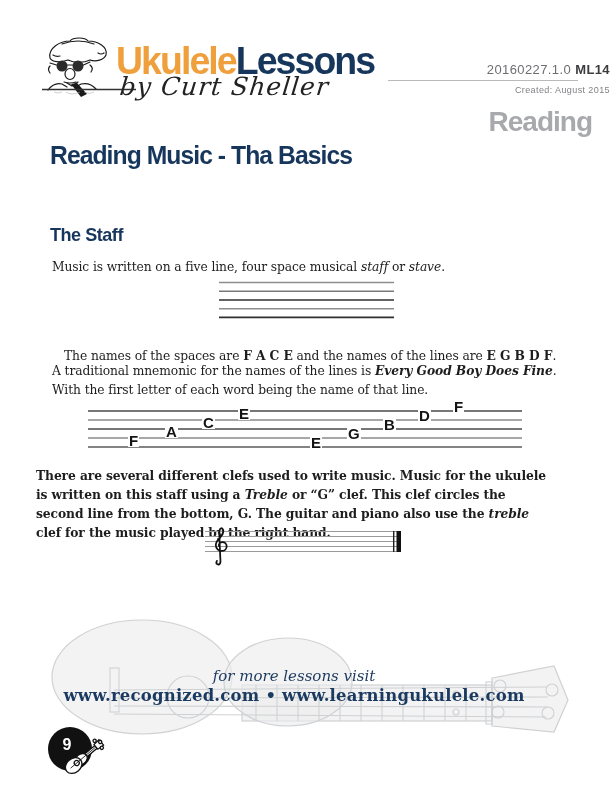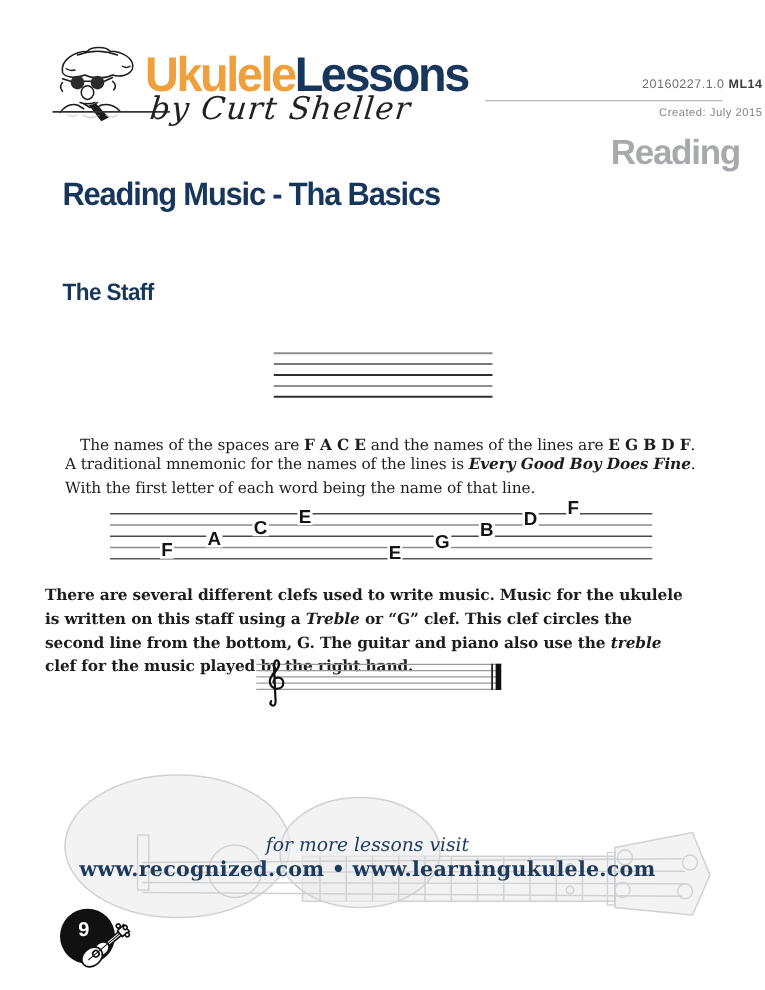--- a/index.html
+++ b/index.html
@@ -8,21 +8,21 @@
   .abs{position:absolute;}
 
   
   .brand{left:116px;top:42px;font-family:"Liberation Sans",sans-serif;font-weight:bold;
          font-size:39px;letter-spacing:-2px;line-height:38px;white-space:nowrap;
          transform:scaleX(.96);transform-origin:left top;}
   .brand .orange{color:#EFA03D;}
   .brand .navy{color:#16365C;}
   .byline{left:120px;top:72px;font-style:italic;font-size:25px;color:#222;
           font-family:"DejaVu Serif",serif;letter-spacing:1px;transform:skewX(-6deg);}
-  .meta1{right:34px;top:62px;font-family:"Liberation Sans",sans-serif;font-size:10px;
+  .meta1{right:34px;top:62px;font-family:"Liberation Sans",sans-serif;font-size:13px;
          color:#6d6e71;letter-spacing:.4px;margin-left:37px;}
   .meta1 b{color:#3c3c3e;}
   .header-rule{left:388px;top:80px;width:190px;height:1px;background:#b9babc;}
   .meta2{right:34px;top:85px;font-family:"Liberation Sans",sans-serif;font-size:9px;
          color:#808285;letter-spacing:.4px;}
   .section-label{right:52px;top:106px;font-family:"Liberation Sans",sans-serif;
                  font-weight:bold;font-size:28px;letter-spacing:-1px;color:#A7A9AC;}
 
   
   .h1{left:50px;top:140px;font-family:"Liberation Sans",sans-serif;font-weight:bold;
@@ -90,28 +90,29 @@
   <div class="abs brand">
     <span class="orange">Ukulele</span><span class="navy">Lessons</span>
   </div>
   <div class="abs byline">by Curt Sheller</div>
 
   <div class="abs meta1">
     <span>20160227.1.0</span>
     <b>ML14</b>
   </div>
   <div class="abs header-rule"></div>
-  <div class="abs meta2">Created: July 2015</div>
+  <div class="abs meta2">Created: August 2015</div>
   <div class="abs section-label">Reading</div>
 
   <h1 class="abs h1" style="margin:0;">Reading Music - Tha Basics</h1>
 
 
   <h2 class="abs h2" style="margin:0;">The Staff</h2>
 
+  <p class="abs body-text p2" style="margin:0;"><span>Music is written on a five line, four space musical </span><span class="ital">staff</span><span> or </span><span class="ital">stave</span><span>.</span></p>
 
   <svg class="abs" style="left:218px;top:280px;" width="177" height="40" viewBox="0 0 177 40">
     <line x1="1" y1="2.5" x2="176" y2="2.5" stroke="#8e8e8e" stroke-width="1.6"></line>
     <line x1="1" y1="11.2" x2="176" y2="11.2" stroke="#7a7a7a" stroke-width="1.6"></line>
     <line x1="1" y1="20" x2="176" y2="20" stroke="#2f2f2f" stroke-width="1.6"></line>
     <line x1="1" y1="28.7" x2="176" y2="28.7" stroke="#8e8e8e" stroke-width="1.6"></line>
     <line x1="1" y1="37.4" x2="176" y2="37.4" stroke="#2f2f2f" stroke-width="1.6"></line>
   </svg>
 
   <p class="abs body-text p3" style="margin:12px;"><span>The names of the spaces are </span><span class="bold">F A C E</span><span> and the names of the lines are </span><span class="bold">E G B D F</span><span>.</span></p>

